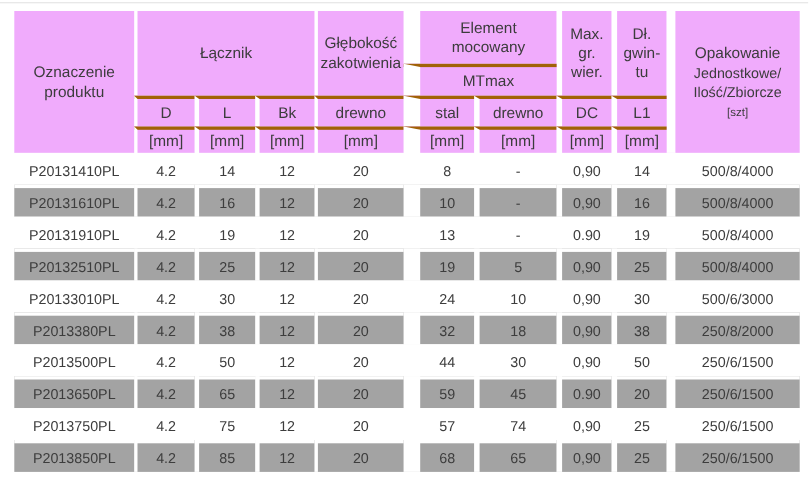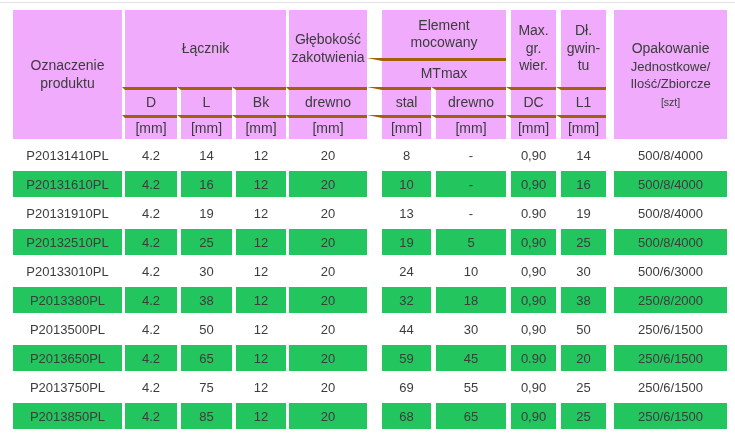--- a/index.html
+++ b/index.html
@@ -52,21 +52,21 @@
   tr.hC{height:28px;}
   tr.hD{height:24px;}
   
   tr.r{height:29px;margin-top:16px;}
   tr.r td{
     font-size:13px;
     color:#3d3d3d;
     border-top:3px solid #ffffff;
     background:transparent;
   }
-  tr.alt td{background:#22c55e;}
+  tr.alt td{background:#a3a3a3;}
   .multiline{white-space:pre-line;}
   .units{font-size:13px;}
   .subhead{font-size:14px;}
   .opak-wrap{display:flex;flex-direction:column;align-items:center;justify-content:center;height:100%;}
   .opak-title{font-size:14px;color:#3c3c3c;}
   .opak-sub{font-size:13px;line-height:1.3;margin-top:2px;white-space:pre-line;}
   .opak-unit{font-size:10.5px;margin-top:3px;}
 </style>
 </head>
 <body>
@@ -234,22 +234,22 @@
       <td class="g5">0.90</td>
       <td class="g5">20</td>
       <td class="g8">250/6/1500</td>
     </tr>
     <tr class="r">
       <td class="g0">P2013750PL</td>
       <td class="g3">4.2</td>
       <td class="g4">75</td>
       <td class="g4">12</td>
       <td class="g3">20</td>
-      <td class="g15">69</td>
-      <td class="g5">55</td>
+      <td class="g15">57</td>
+      <td class="g5">74</td>
       <td class="g5">0,90</td>
       <td class="g5">25</td>
       <td class="g8">250/6/1500</td>
     </tr>
     <tr class="r alt">
       <td class="g0">P2013850PL</td>
       <td class="g3">4.2</td>
       <td class="g4">85</td>
       <td class="g4">12</td>
       <td class="g3">20</td>

